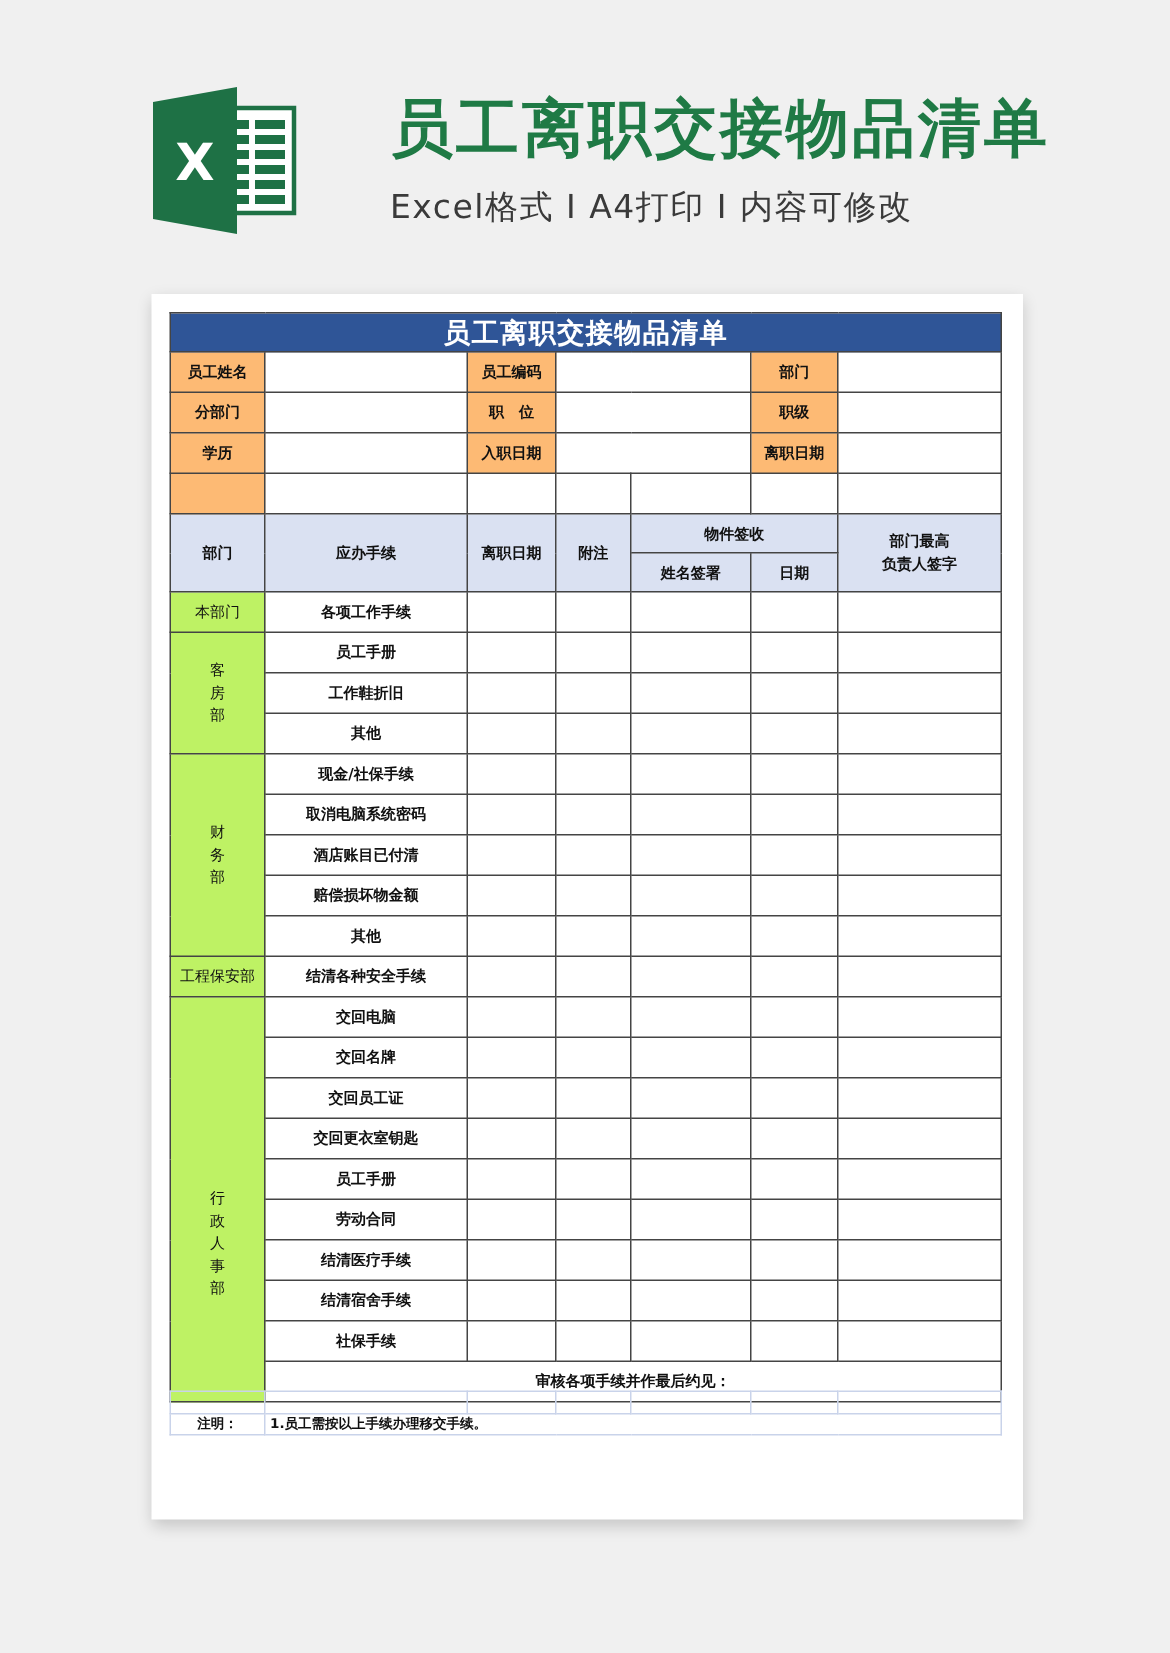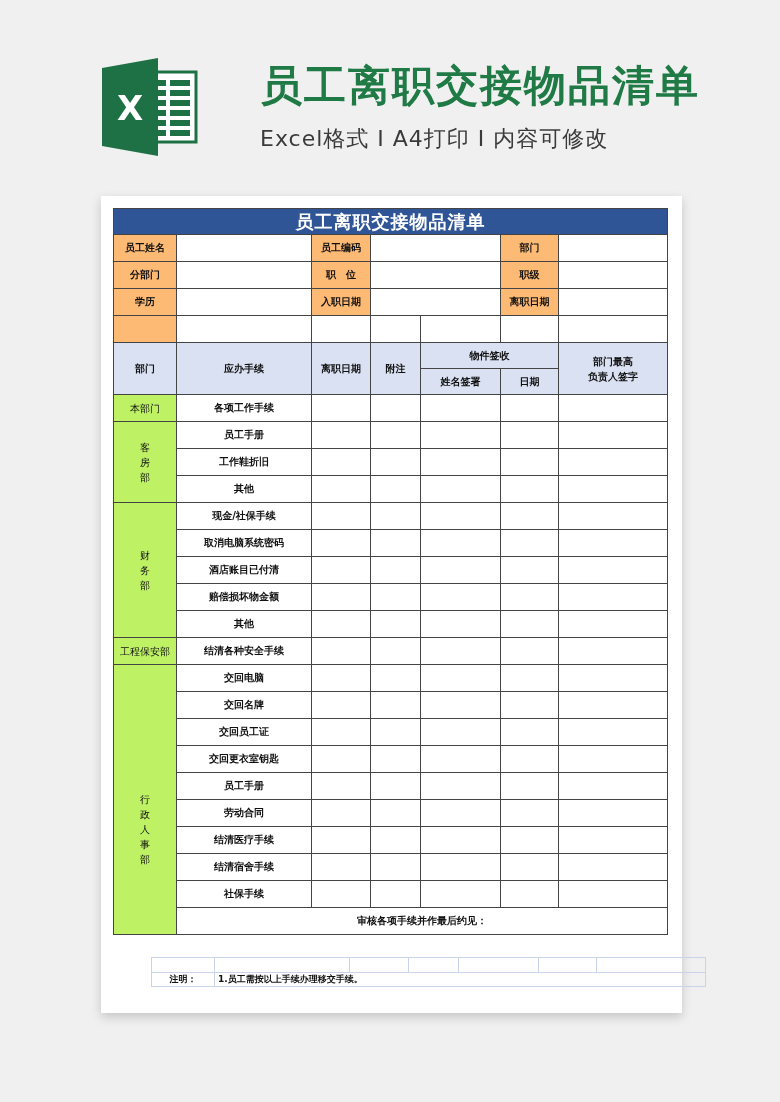--- a/index.html
+++ b/index.html
@@ -37,22 +37,22 @@
   }
   td.lbl { background: #fdba74; text-align: center; font-weight: bold; }
   td.lbl-bottom { vertical-align: bottom; padding-bottom: 3px; }
   td.lbl-top { vertical-align: top; padding-top: 6px; }
   td.hd { background: #dae1f2; text-align: center; font-weight: bold; }
   td.dept { background: #bef264; text-align: center; font-weight: normal; line-height: 15px; }
   td.item { text-align: center; padding-left: 3px; font-weight: bold; }
   td.blank { background: #fff; }
   tr.h27 td { height: 27px; }
   .notes {
-    position: absolute; left: 12px; top: 761px; width: 554px;
-    border-collapse: collapse; table-layout: fixed; font-size: 9px; color: #111; margin-left: 38px;
+    position: absolute; left: 12px; top: 731px; width: 554px;
+    border-collapse: collapse; table-layout: fixed; font-size: 9px; color: #111;
   }
   .notes td { border: 1px solid #c9d3ea; height: 13px; padding: 0; font-weight: bold; }
   .notes td.nlabel { text-align: center; }
   .notes td.ntext { padding-left: 3px; white-space: nowrap; }
   .spacer-row td { height: 14px; border-color: #c9d3ea; }
 </style>
 </head>
 <body>
 
 <div class="banner">

